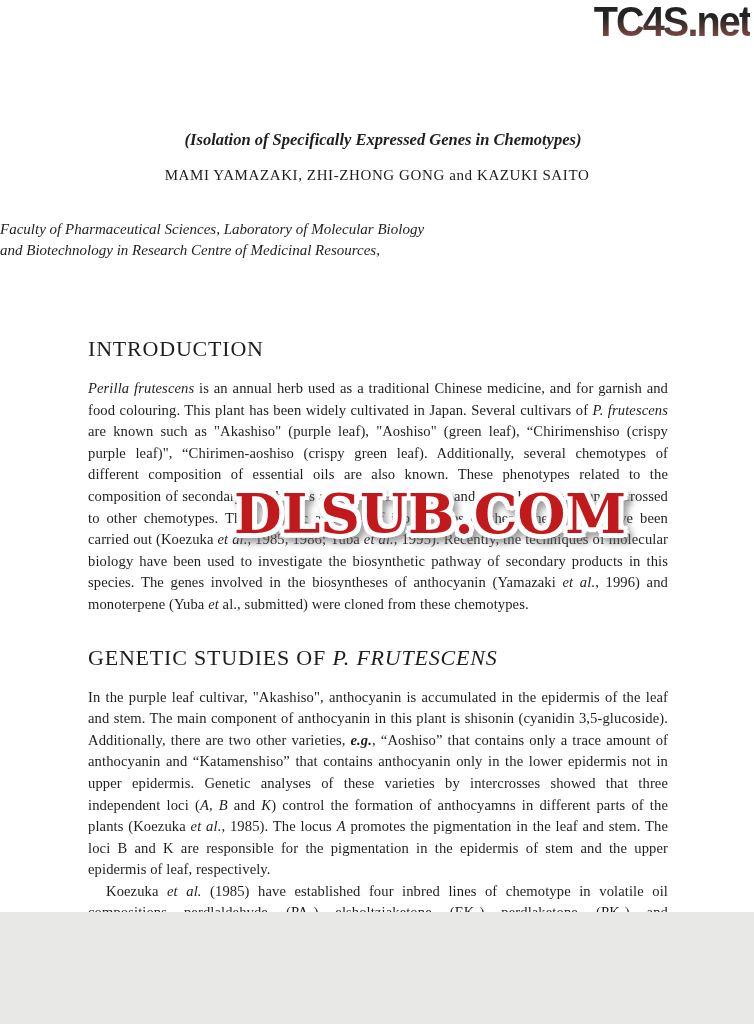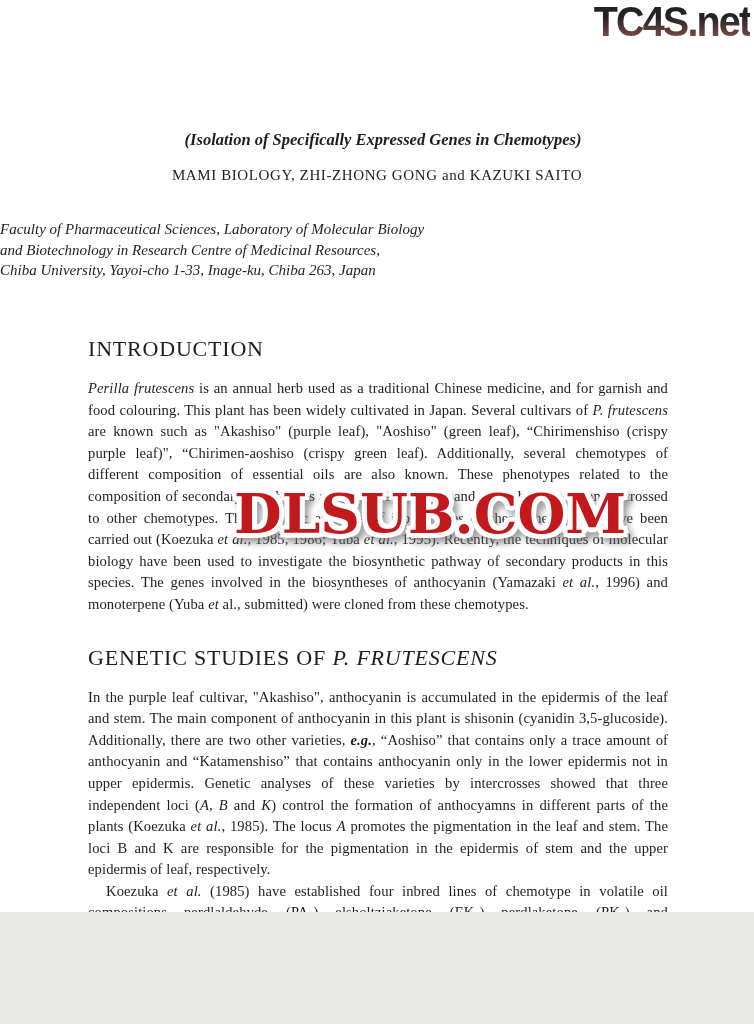--- a/index.html
+++ b/index.html
@@ -149,26 +149,25 @@
 </head>
 <body>
 
 <div class="page">
 
   <div class="tc4s">TC4S.net</div>
 
 
   <div class="subtitle">(Isolation of Specifically Expressed Genes in Chemotypes)</div>
 
-  <div class="authors">MAMI BIOLOGY, ZHI-ZHONG GONG and KAZUKI SAITO</div>
+  <div class="authors">MAMI YAMAZAKI, ZHI-ZHONG GONG and KAZUKI SAITO</div>
 
   <div class="affiliation">
     <div>Faculty of Pharmaceutical Sciences, Laboratory of Molecular Biology</div>
     <div>and Biotechnology in Research Centre of Medicinal Resources,</div>
-    <div>Chiba University, Yayoi-cho 1-33, Inage-ku, Chiba 263, Japan</div>
   </div>
 
   <div class="content">
     <h2 class="sect-heading">INTRODUCTION</h2>
     <p><span class="it">Perilla frutescens</span><span> is an annual herb used as a traditional Chinese medicine, and for garnish and food colouring. This plant has been widely cultivated in Japan. Several cultivars of </span><span class="it">P. frutescens</span><span> are known such as "Akashiso" (purple leaf), "Aoshiso" (green leaf), “Chirimenshiso (crispy purple leaf)", “Chirimen-aoshiso (crispy green leaf). Additionally, several chemotypes of different composition of essential oils are also known. These phenotypes related to the composition of secondary metabolites are genetically stable, and each chemotype can be crossed to other chemotypes. Thus, genetic analyses of inbred lines of these chemotypes have been carried out (Koezuka </span><span class="it">et al.</span><span>, 1985, 1986; Yuba </span><span class="it">et al.</span><span>, 1995). Recently, the techniques of molecular biology have been used to investigate the biosynthetic pathway of secondary products in this species. The genes involved in the biosyntheses of anthocyanin (Yamazaki </span><span class="it">et al.</span><span>, 1996) and monoterpene (Yuba </span><span class="it">et</span><span> al., submitted) were cloned from these chemotypes.</span></p>
 
     <h2 class="sect-heading gap-before"><span>GENETIC STUDIES OF </span><span class="it">P. FRUTESCENS</span></h2>
     <p><span>In the purple leaf cultivar, "Akashiso", anthocyanin is accumulated in the epidermis of the leaf and stem. The main component of anthocyanin in this plant is shisonin (cyanidin 3,5-glucoside). Additionally, there are two other varieties, </span><span class="it bd">e.g.</span><span>, “Aoshiso” that contains only a trace amount of anthocyanin and “Katamenshiso” that contains anthocyanin only in the lower epidermis not in upper epidermis. Genetic analyses of these varieties by intercrosses showed that three independent loci (</span><span class="it">A, B</span><span> and </span><span class="it">K</span><span>) control the formation of anthocyamns in different parts of the plants (Koezuka </span><span class="it">et al.</span><span>, 1985). The locus </span><span class="it">A</span><span> promotes the pigmentation in the leaf and stem. The loci B and K are responsible for the pigmentation in the epidermis of stem and the upper epidermis of leaf, respectively.</span></p>
     <p class="indent-first"><span>Koezuka </span><span class="it">et al.</span><span> (1985) have established four inbred lines of chemotype in volatile oil compositions, perdlaldehyde- (PA-), elsholtziaketone- (EK-), perdlaketone- (PK-), and phenylpropanoid- (PP-) types, by self pollination. The plants of monoterpenoid types (PA-, EK- and PK-types) do not contain phenylpropanoids. Conversely, PP-type plants do not contain any monoterpenoid. The crossing experiments among these types showed that at least two loci (</span><span class="it">G</span><span> and </span><span class="it">H</span><span>) control the expression of these four phenotypes. When</span></p>
   </div>

